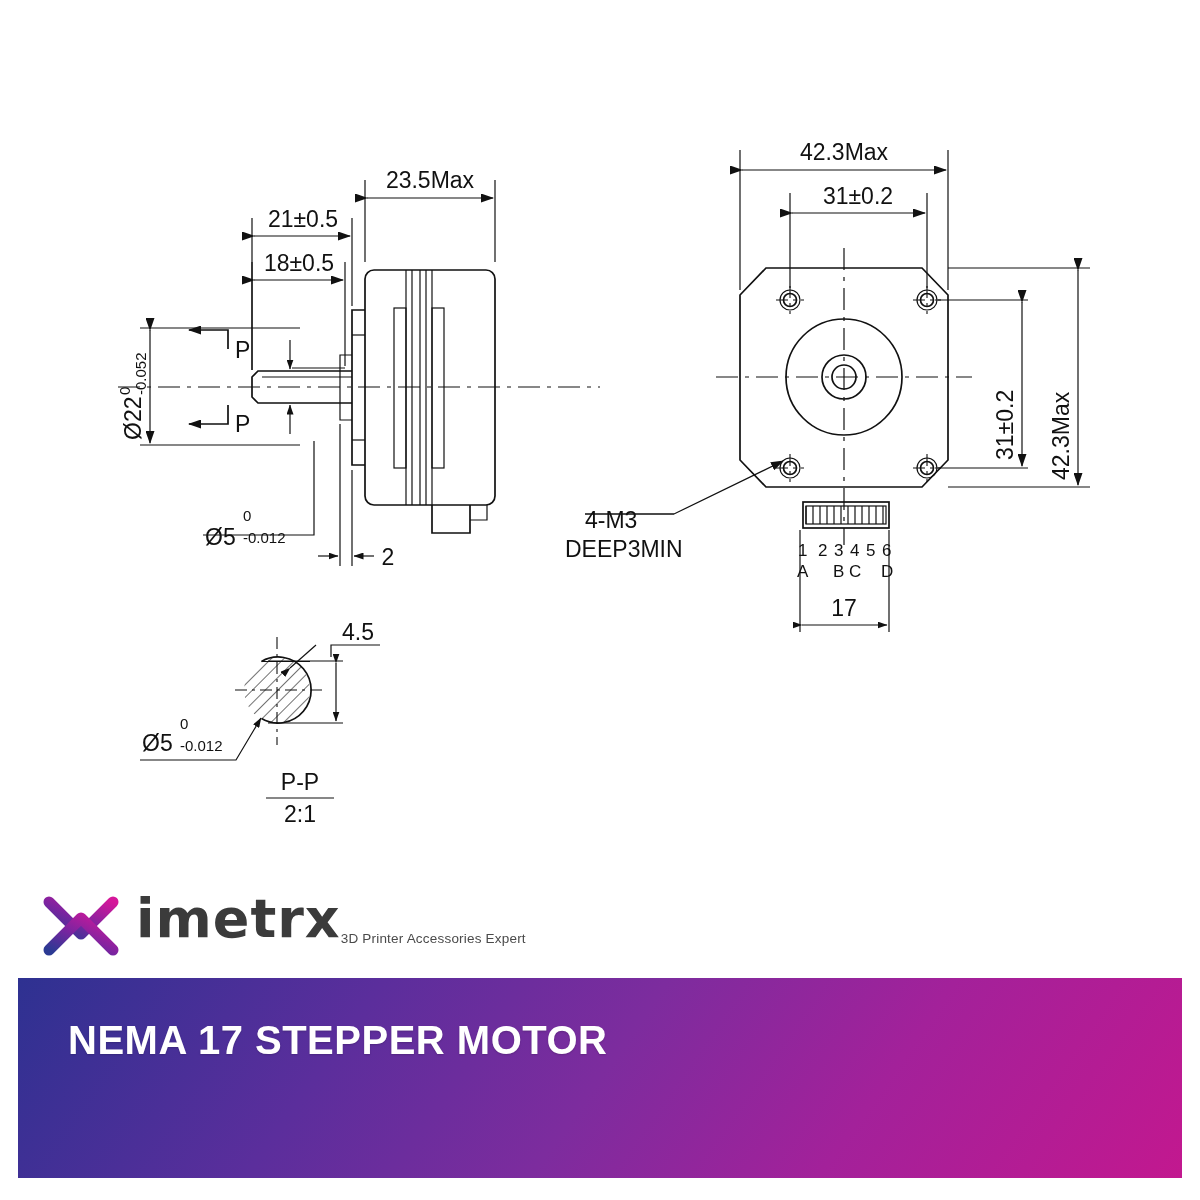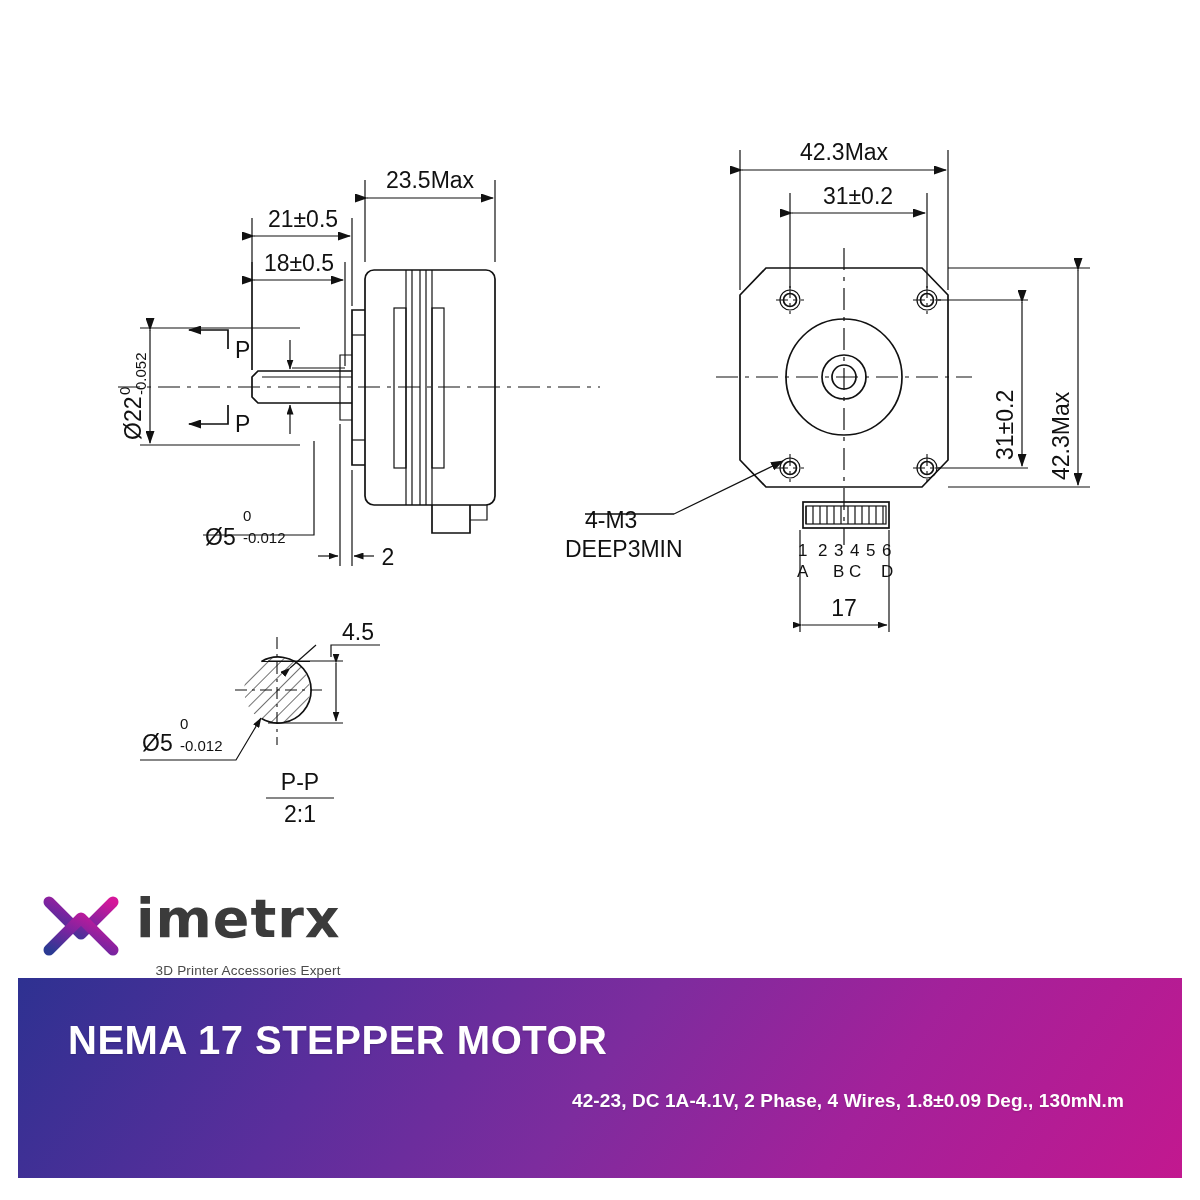--- a/index.html
+++ b/index.html
@@ -7,21 +7,21 @@
   body{width:1200px;height:1200px;position:relative;overflow:hidden;
        font-family:"Liberation Sans","DejaVu Sans",sans-serif;color:#1a1a1a;}
 
   #drawing-area{position:absolute;left:0;top:0;width:1200px;height:870px;}
   #drawing-svg{position:absolute;left:0;top:0;}
 
   
   #logo-block{position:absolute;left:38px;top:888px;height:82px;
               display:flex;align-items:flex-start;}
   #logo-mark{width:86px;height:72px;flex:0 0 auto;margin-top:2px;}
-  #logo-text-wrap{margin-left:12px;display:flex;flex-direction:column;
+  #logo-text-wrap{margin-left:12px;display:flex;
                   align-items:flex-end;padding-top:4px;}
   #logo-wordmark{font-family:"DejaVu Sans",sans-serif;font-size:54px;
                  font-weight:700;letter-spacing:1px;color:#3b3b3b;line-height:1;
                  display:block;}
   #logo-tagline{font-family:"Liberation Sans",sans-serif;font-size:13.5px;
                 color:#4a4a4a;letter-spacing:.2px;margin-top:17px;}
 
   
   #banner{position:absolute;left:18px;top:978px;width:1164px;height:200px;
           background:linear-gradient(125deg,#2e3191 0%,#5b2e9c 28%,#7d2c9e 50%,#a3219a 72%,#c2188f 100%);
@@ -329,14 +329,13 @@
     <path d="M75 12 L75 60" stroke="url(#lg)" stroke-width="11" stroke-linecap="round" fill="none"></path>
   </svg>
   <div id="logo-text-wrap">
     <span id="logo-wordmark">imetrx</span>
     <span id="logo-tagline">3D Printer Accessories Expert</span>
   </div>
 </div>
 
 <div id="banner">
   <div id="banner-title">NEMA 17 STEPPER MOTOR</div>
-  <div id="banner-subtitle">42-23, DC 1A-4.1V, 2 Phase, 4 Wires, 1.8±0.09 Deg., 130mN.m</div>
 </div>
 
 </body></html>

